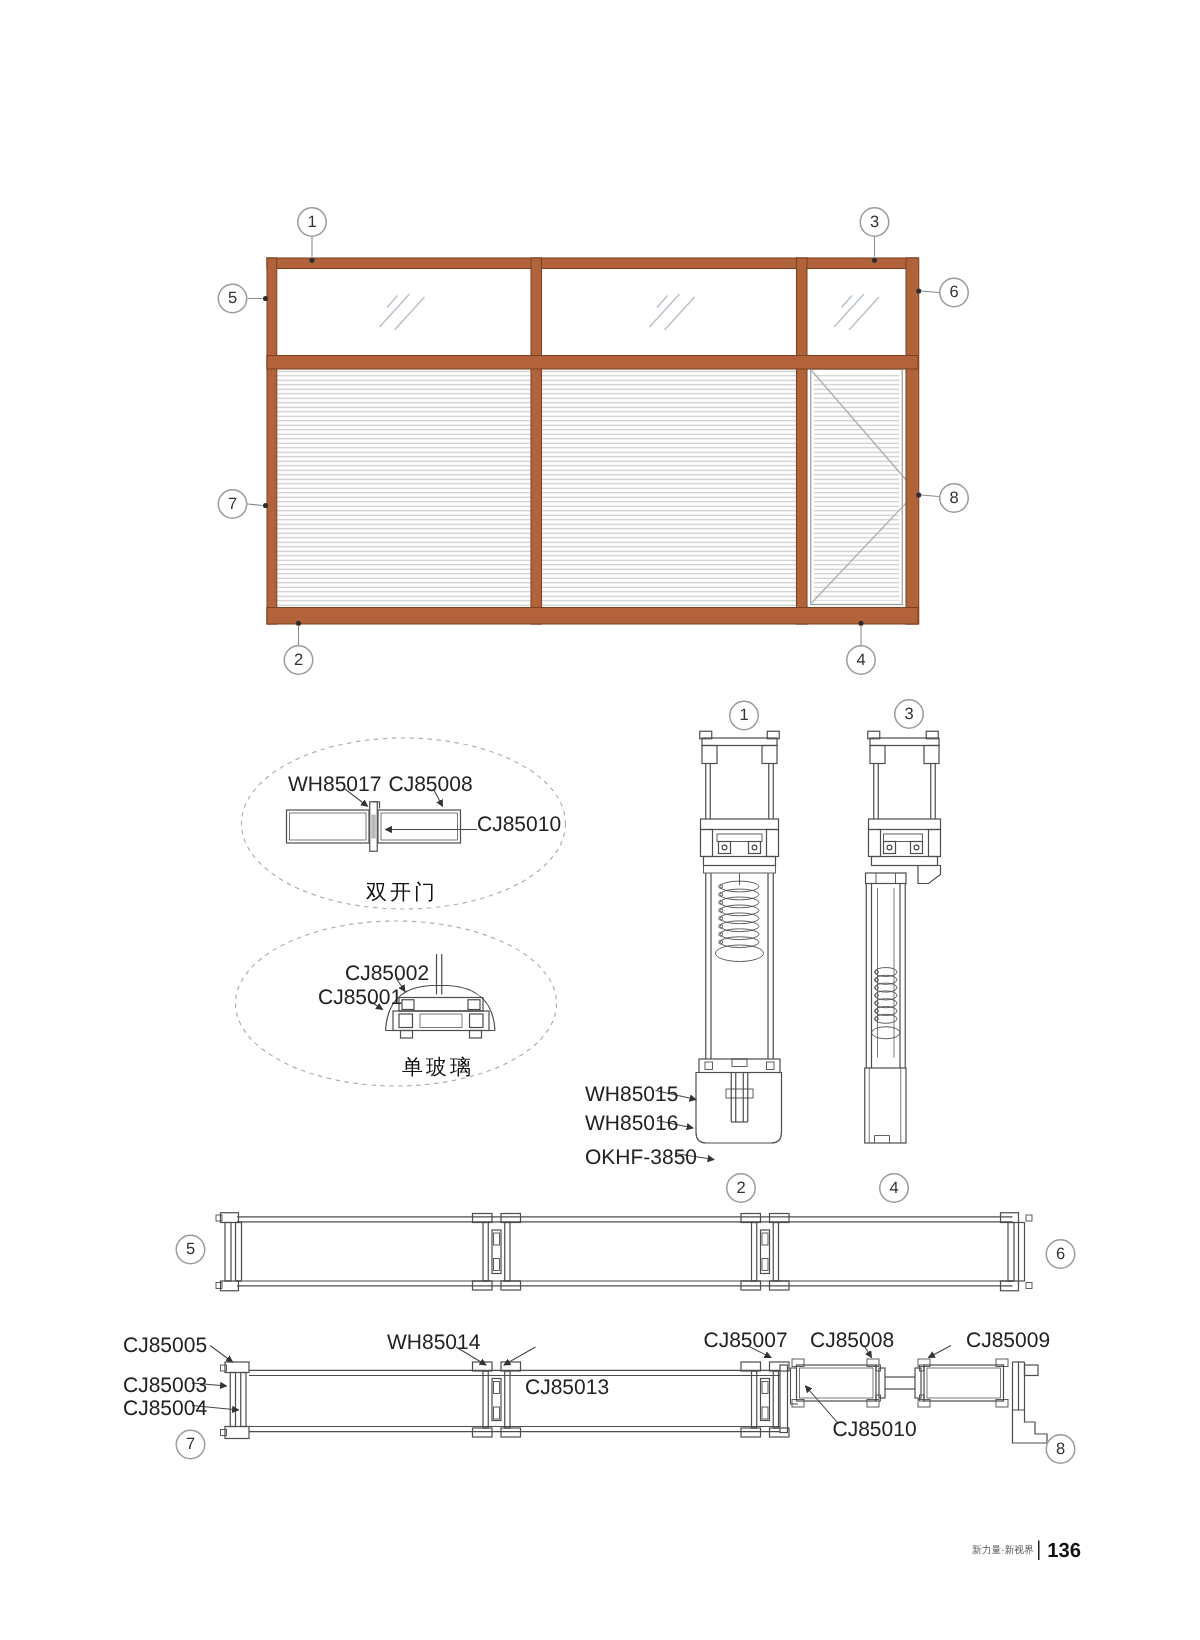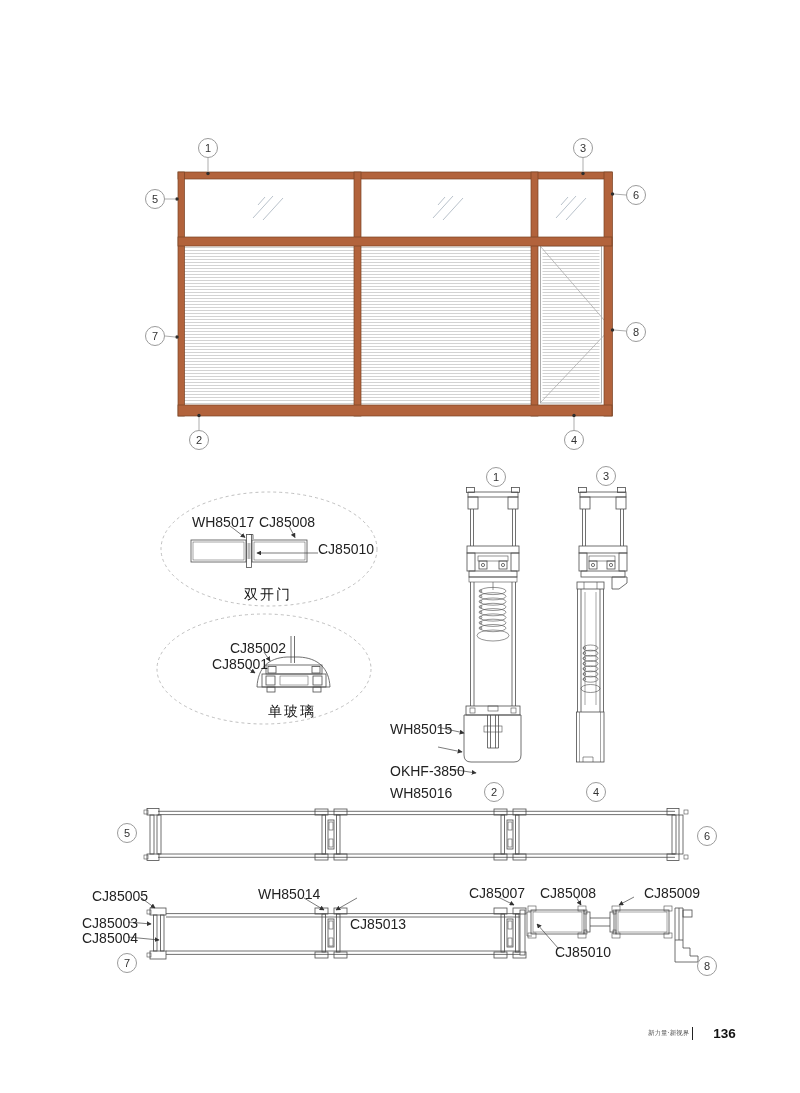--- a/index.html
+++ b/index.html
@@ -7,21 +7,21 @@
         font-family:"Liberation Sans",sans-serif;overflow:hidden;}
   svg.canvas{position:absolute;left:0;top:0;z-index:1;}
   .marker{position:absolute;z-index:3;box-sizing:border-box;width:20px;height:20px;
           border:1px solid #9b9b9b;border-radius:50%;background:#fff;color:#333;
           font-size:11px;display:flex;align-items:center;justify-content:center;}
   .lbl{position:absolute;z-index:3;font-size:14px;color:#222;white-space:nowrap;}
   .cap{position:absolute;z-index:3;font-size:14px;color:#111;letter-spacing:2px;white-space:nowrap;margin-top:12px;}
   .footer{position:absolute;z-index:3;left:648px;top:1027px;display:flex;align-items:center;}
   .footer .slogan{font-size:6.5px;color:#555;margin-right:3px;}
   .footer .pageno{font-size:13.5px;font-weight:bold;color:#111;border-left:1.5px solid #222;
-                  padding-left:20px;line-height:13px;}
+                  padding-left:5px;line-height:13px;}
 </style>
 </head>
 <body>
 
 <div class="page">
 
 <svg class="canvas" width="800" height="1093" viewBox="0 0 800 1093">
   <defs>
     <marker id="arw" viewBox="0 0 8 8" refX="7" refY="4" markerWidth="7" markerHeight="7" orient="auto">
       <path d="M0,0 L8,4 L0,8 Z" fill="#333"></path>
@@ -380,24 +380,24 @@
   <div class="lbl" style="left:192px;top:514px">WH85017</div>
   <div class="lbl" style="left:259px;top:514px">CJ85008</div>
   <div class="lbl" style="left:318px;top:541px">CJ85010</div>
   <div class="cap" style="left:244px;top:574px">双开门</div>
 
   <div class="lbl" style="left:230px;top:640px">CJ85002</div>
   <div class="lbl" style="left:212px;top:656px">CJ85001</div>
   <div class="cap" style="left:268px;top:691px">单玻璃</div>
 
   <div class="lbl" style="left:390px;top:721px">WH85015</div>
-  <div class="lbl" style="left:390px;top:785px">WH85016</div>
+  <div class="lbl" style="left:390px;top:740px">WH85016</div>
   <div class="lbl" style="left:390px;top:763px">OKHF-3850</div>
 
-  <div class="lbl" style="left:92px;top:888px">CJ85005</div>
+  <div class="lbl" style="left:82px;top:888px">CJ85005</div>
   <div class="lbl" style="left:82px;top:915px">CJ85003</div>
   <div class="lbl" style="left:82px;top:930px">CJ85004</div>
   <div class="lbl" style="left:258px;top:886px">WH85014</div>
   <div class="lbl" style="left:350px;top:916px">CJ85013</div>
   <div class="lbl" style="left:469px;top:885px">CJ85007</div>
   <div class="lbl" style="left:540px;top:885px">CJ85008</div>
   <div class="lbl" style="left:644px;top:885px">CJ85009</div>
   <div class="lbl" style="left:555px;top:944px">CJ85010</div>
 
   <div class="footer">

